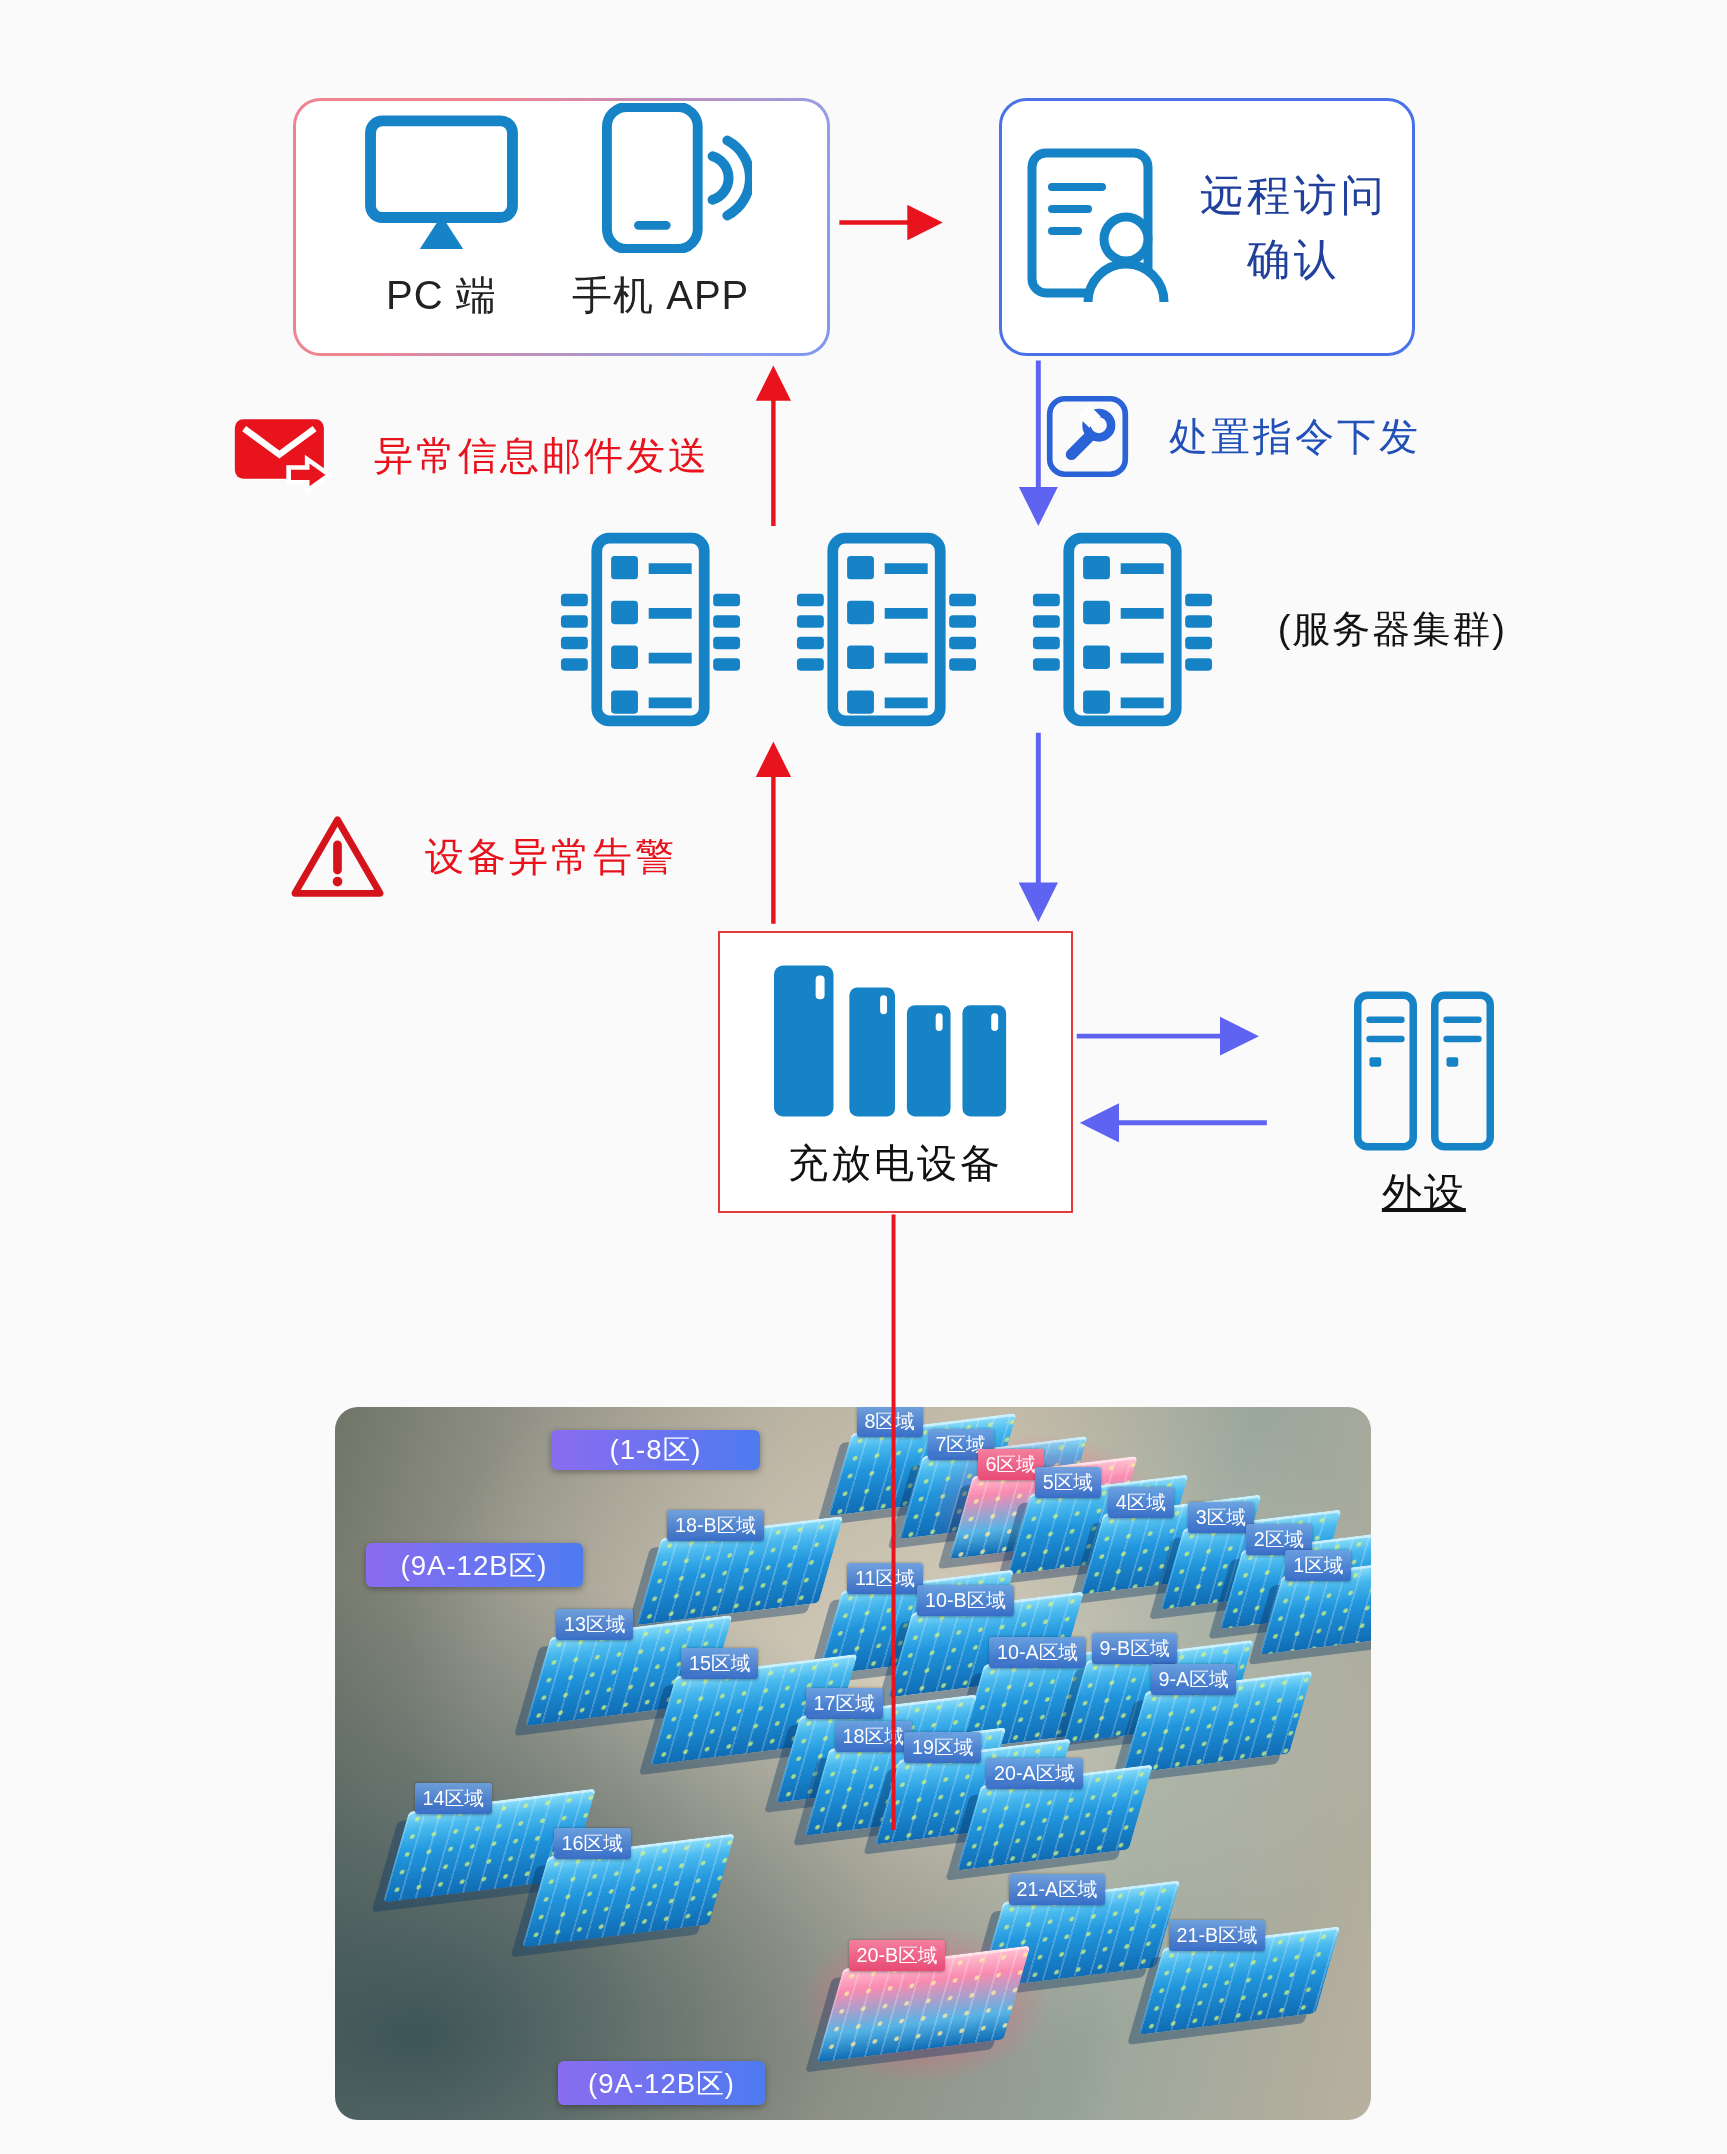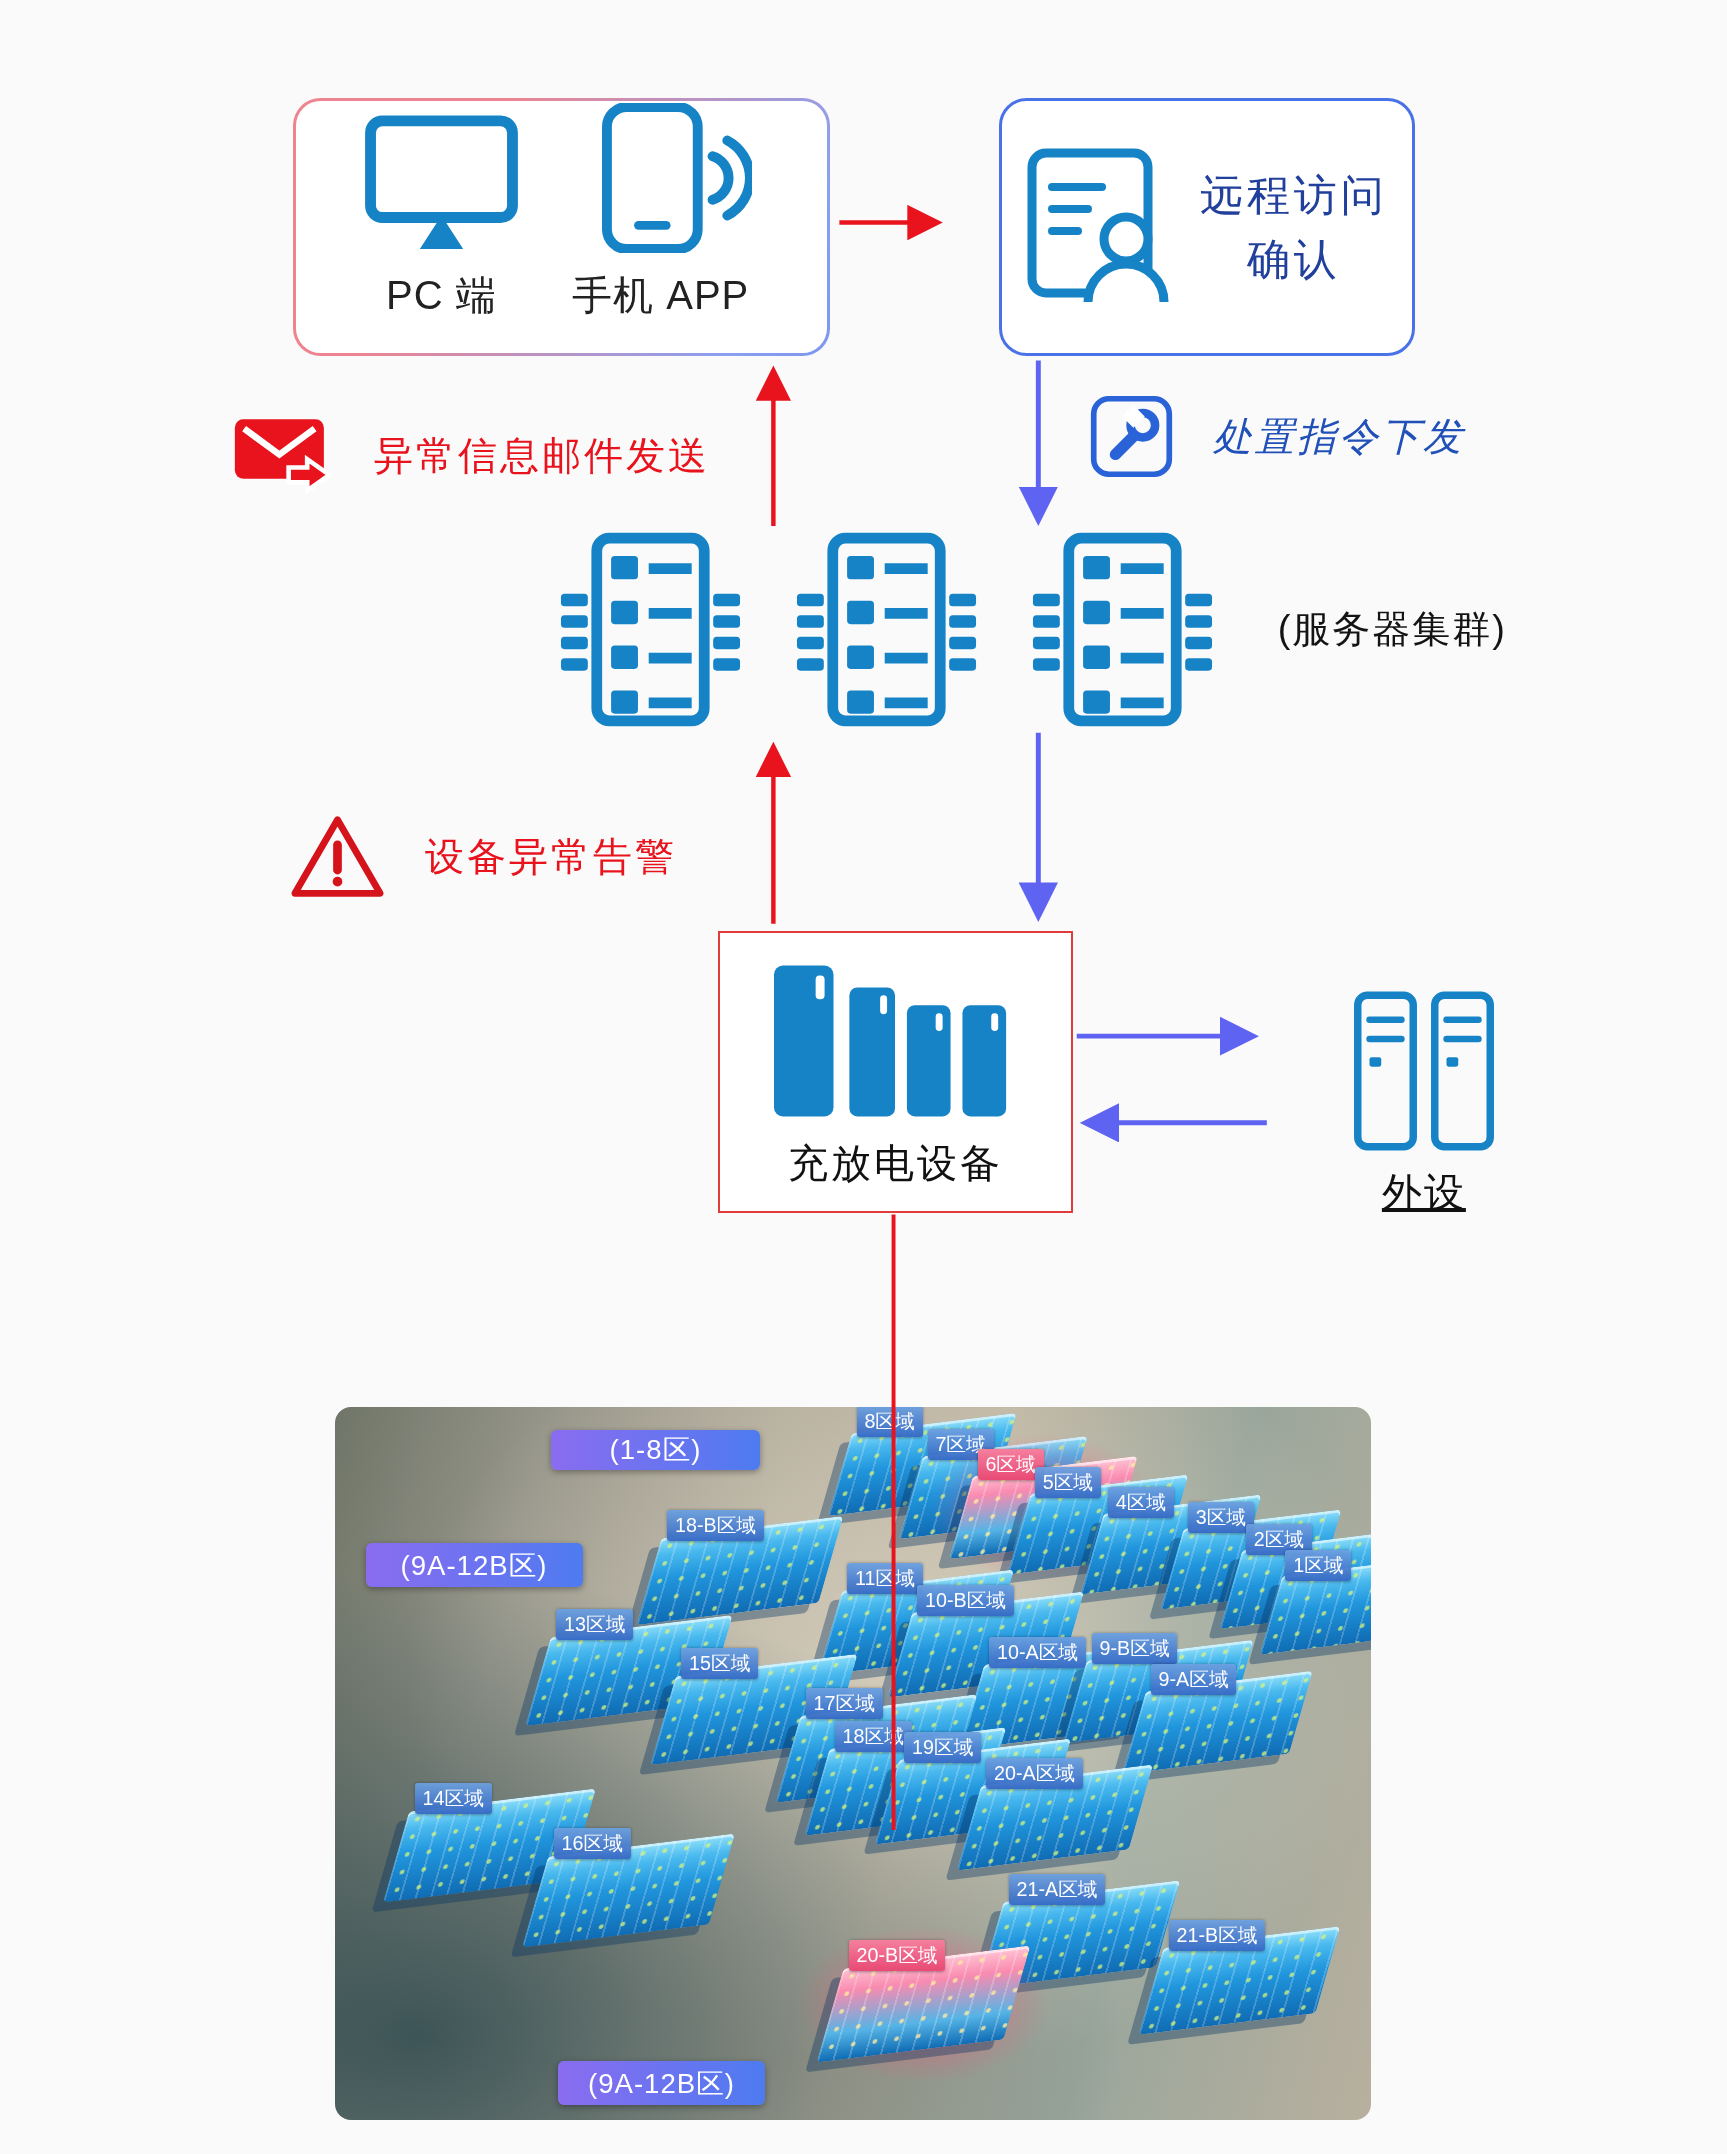--- a/index.html
+++ b/index.html
@@ -44,21 +44,21 @@
   .server-row { position:absolute; left:552px; top:532px; display:flex; align-items:center; gap:39px; }
 
   
   .peripheral-group { position:absolute; left:1353px; top:991px; display:flex; flex-direction:column; align-items:center;text-decoration:underline; }
   .peripheral-towers { display:flex; gap:11.8px; }
   .peripheral-label { font-size:40px; margin-top:13.8px; letter-spacing:2px; }
 
   
   .facility-map {
     position:absolute; left:335px; top:1407px; width:1036px; height:713px;
-    border-radius:16px; overflow:hidden;
+    border-radius:23px; overflow:hidden;
     background:
       radial-gradient(ellipse at 8% 88%, rgba(38,68,74,.8), transparent 52%),
       radial-gradient(ellipse at 55% 38%, rgba(232,226,210,.55), transparent 62%),
       linear-gradient(105deg,#6f7568 0%,#97968a 18%,#b3ac9b 38%,#bdb3a0 55%,#9aa69b 75%,#b8b09f 100%);
   }
   .zone-badge {
     position:absolute; display:flex; align-items:center; justify-content:center;
     color:#fff; font-size:27.6px; letter-spacing:1px; border-radius:5.9px;
     background:linear-gradient(90deg,#8a6cf0,#4e7bf0);
     box-shadow:0 2px 5.9px rgba(0,0,0,.35);
@@ -138,21 +138,21 @@
 
   <div class="flow-row" style="left:233px; top:412px;">
     <svg class="icon-svg" width="102" height="87" viewBox="0 0 110 90">
       <rect x="2" y="6" width="96" height="64" rx="9" fill="#e8131d"></rect>
       <polyline points="12,16 50,44 88,16" fill="none" stroke="#ffffff" stroke-width="7"></polyline>
       <path d="M60 58 h20 v-9 l24 17 -24 17 v-9 h-20 z" fill="#e8131d" stroke="#ffffff" stroke-width="5"></path>
     </svg>
     <div class="red-label">异常信息邮件发送</div>
   </div>
 
-  <div class="flow-row" style="left:1089px; top:394px;font-style:italic;">
+  <div class="flow-row" style="left:1045px; top:394px;">
     <svg class="icon-svg" width="85" height="85" viewBox="0 0 90 90">
       <rect x="5" y="5" width="80" height="80" rx="16" fill="none" stroke="#2a62d8" stroke-width="6"></rect>
       <circle cx="57" cy="33" r="13" fill="none" stroke="#2a62d8" stroke-width="9"></circle>
       <rect x="39" y="15" width="17" height="17" fill="#ffffff" transform="rotate(45 47 23)"></rect>
       <path d="M28 64 L47 45" stroke="#2a62d8" stroke-width="12" stroke-linecap="round"></path>
     </svg>
     <div class="blue-label">处置指令下发</div>
   </div>
 
   <div class="server-row">

